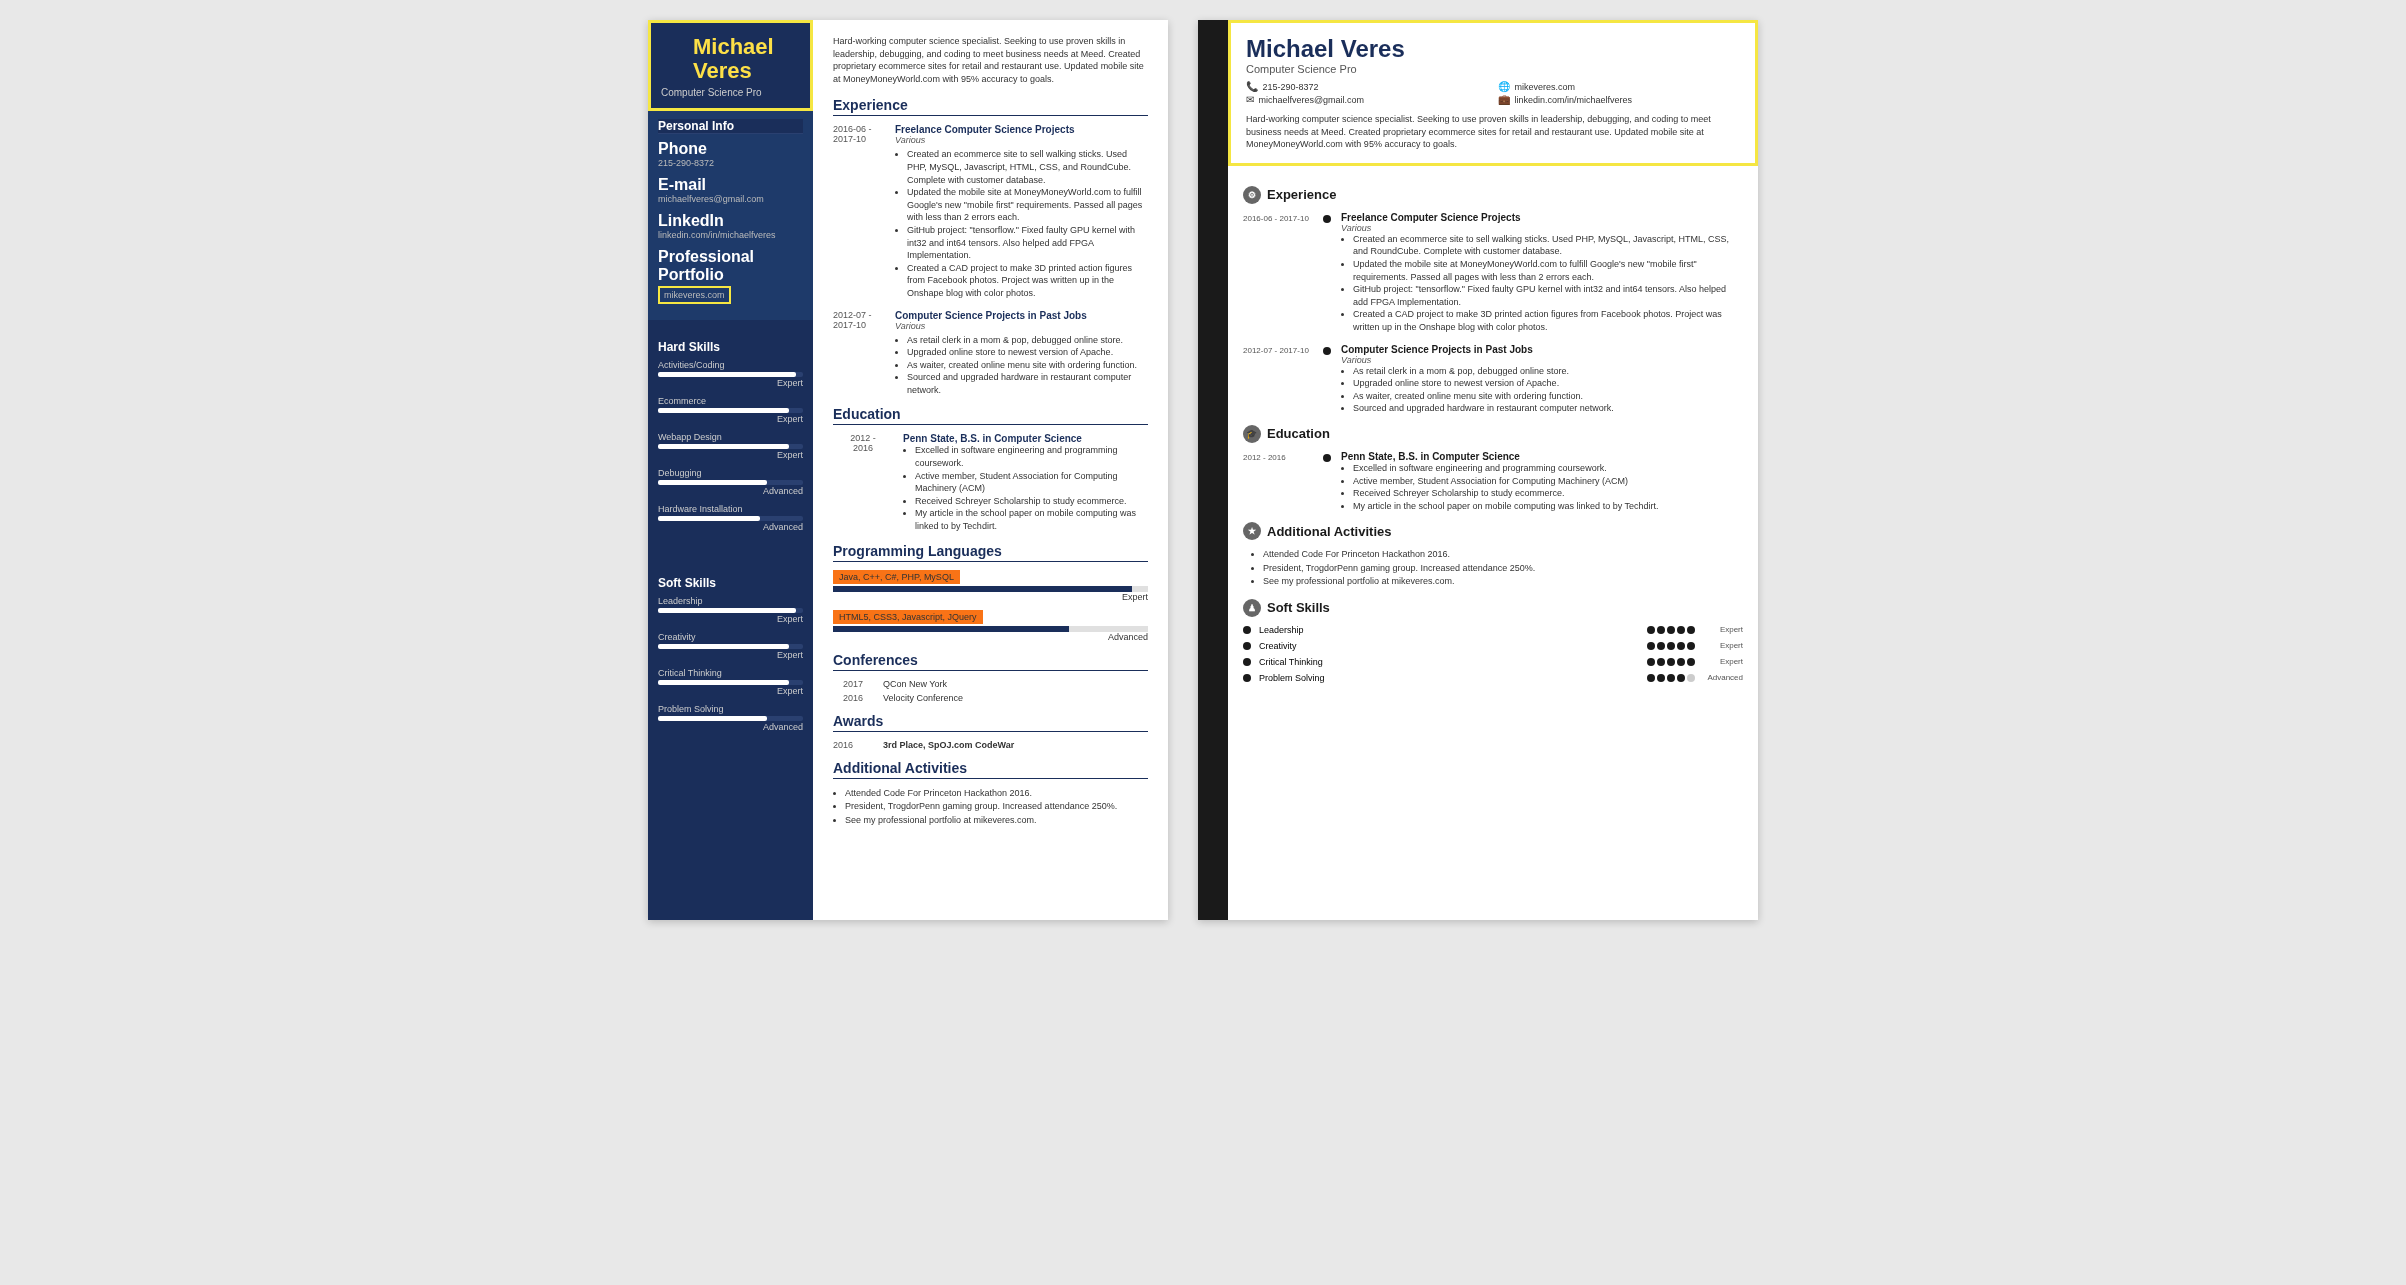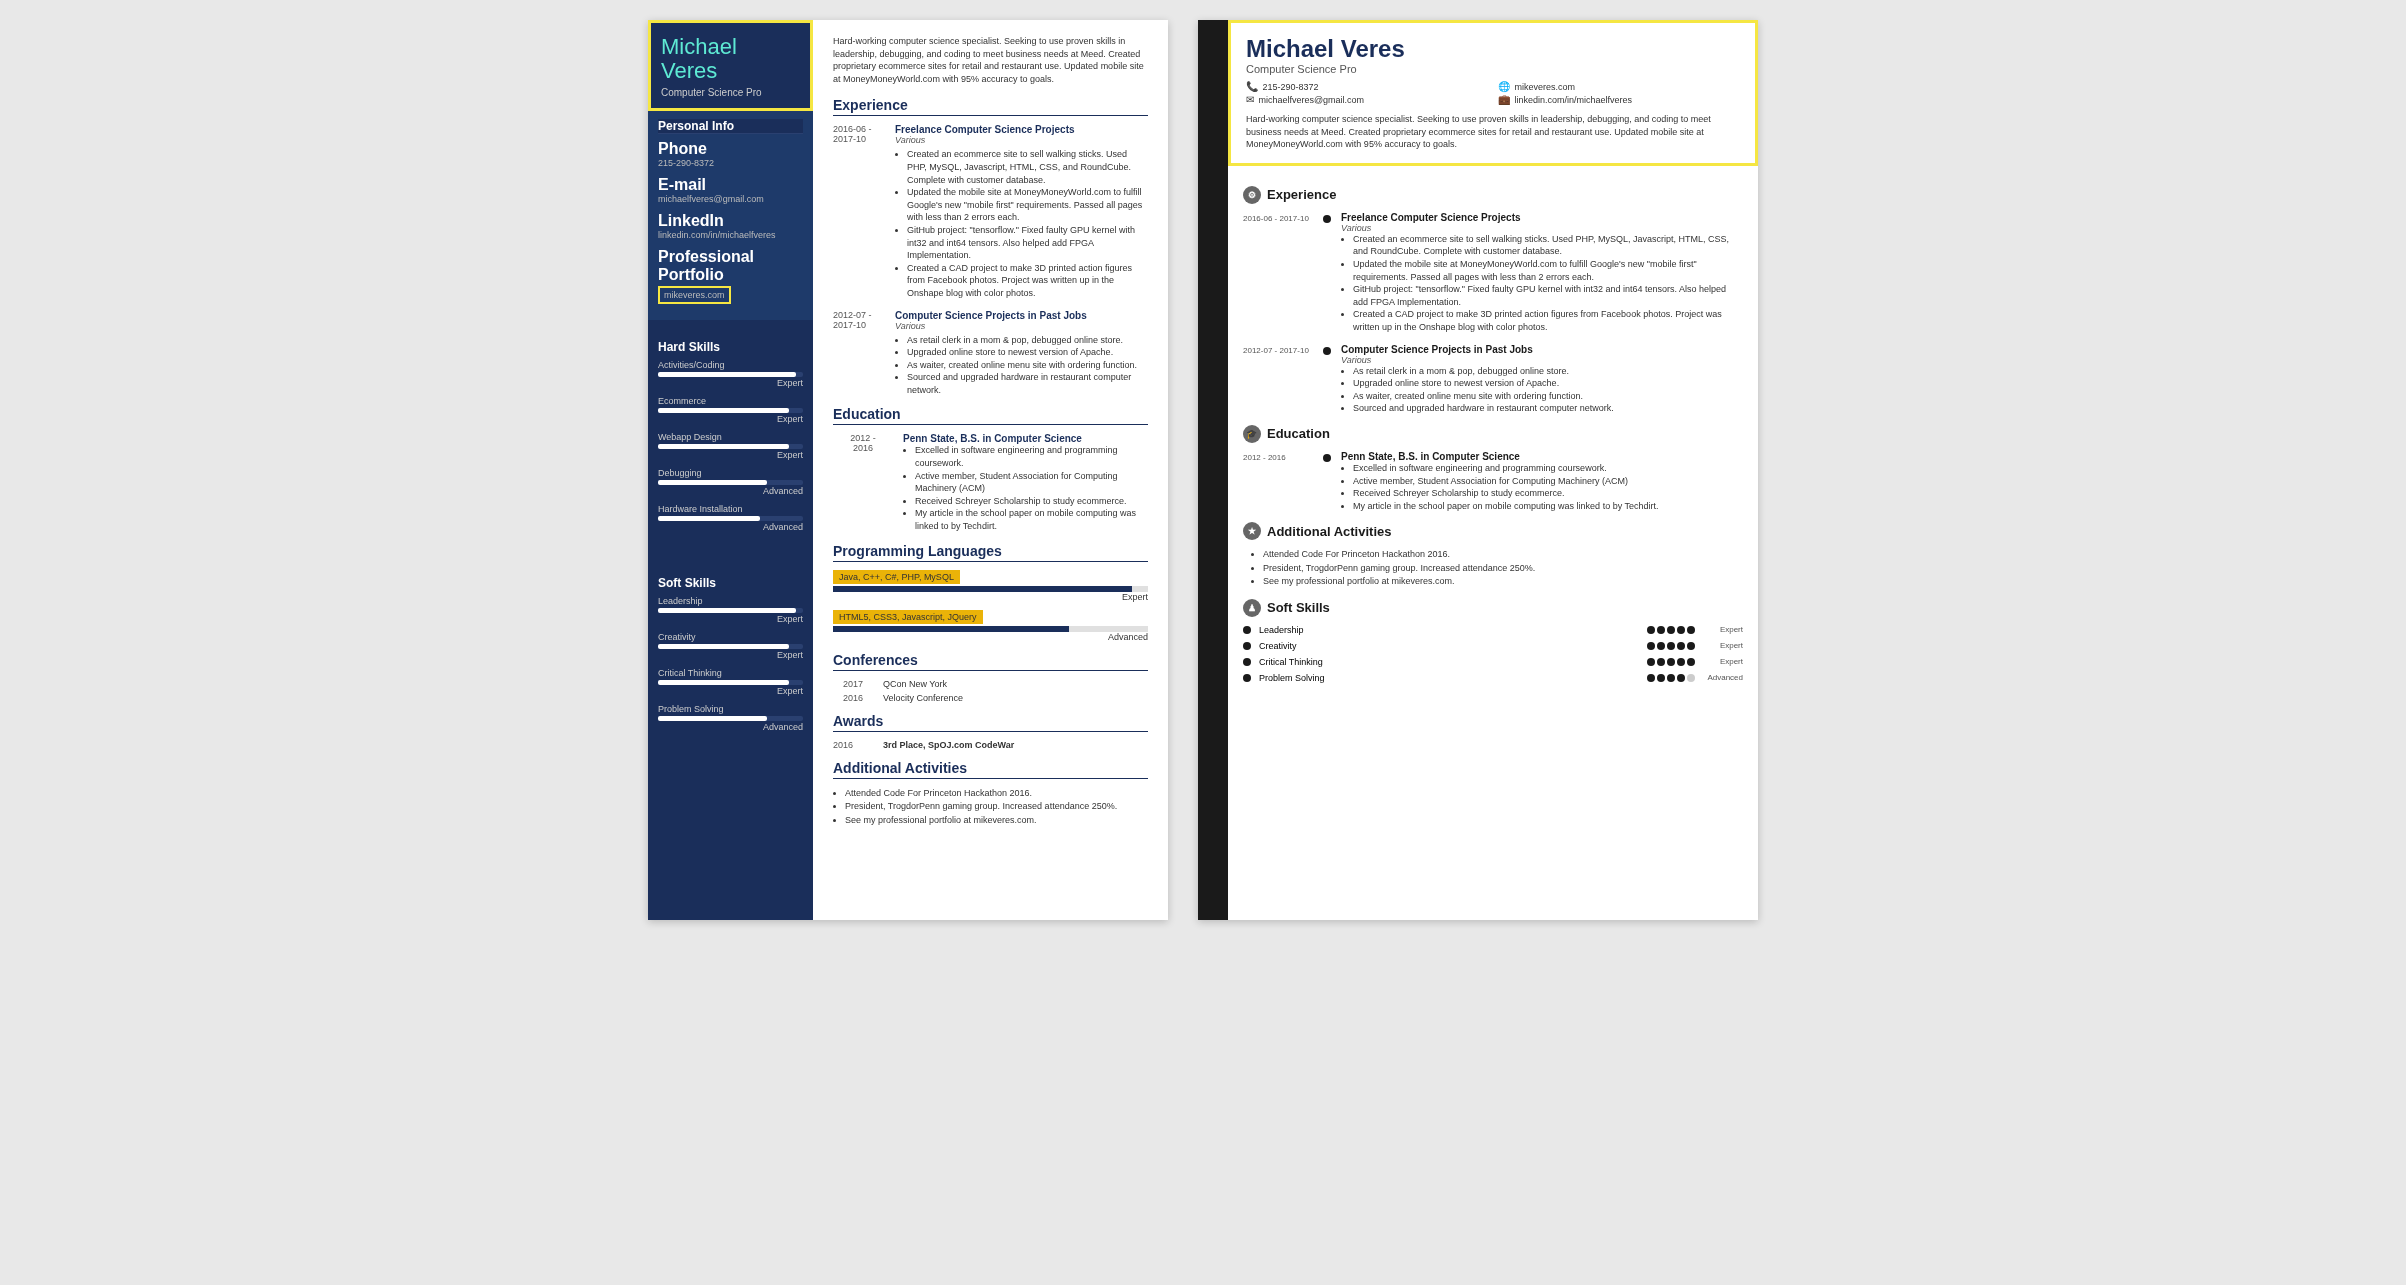--- a/index.html
+++ b/index.html
@@ -35,23 +35,24 @@
 
     .sidebar-header {
       background: #1a2e5a;
       border: 3px solid #f5e642;
       padding: 12px 10px 10px 10px;
       margin-bottom: 0;
     }
 
     .sidebar-header h1 {
       font-size: 22px;
-      font-weight: normal;
-      color: #5eead4;
+      font-weight: bold;
+      color: #fde047;
       line-height: 1.1;
+      margin-left: 32px;
     }
 
     .sidebar-header .subtitle {
       font-size: 10px;
       color: #ccc;
       margin-top: 4px;
     }
 
     .sidebar-section-title {
       font-size: 12px;
@@ -216,21 +217,21 @@
       line-height: 1.4;
     }
 
     .lang-item {
       margin-bottom: 8px;
     }
 
     .lang-name {
       font-size: 9px;
       color: #333;
-      background: #eab308;
+      background: #f97316;
       padding: 2px 6px;
       margin-bottom: 2px;
       display: inline-block;
     }
 
     .lang-bar-bg {
       background: #e0e0e0;
       height: 6px;
       width: 100%;
     }

